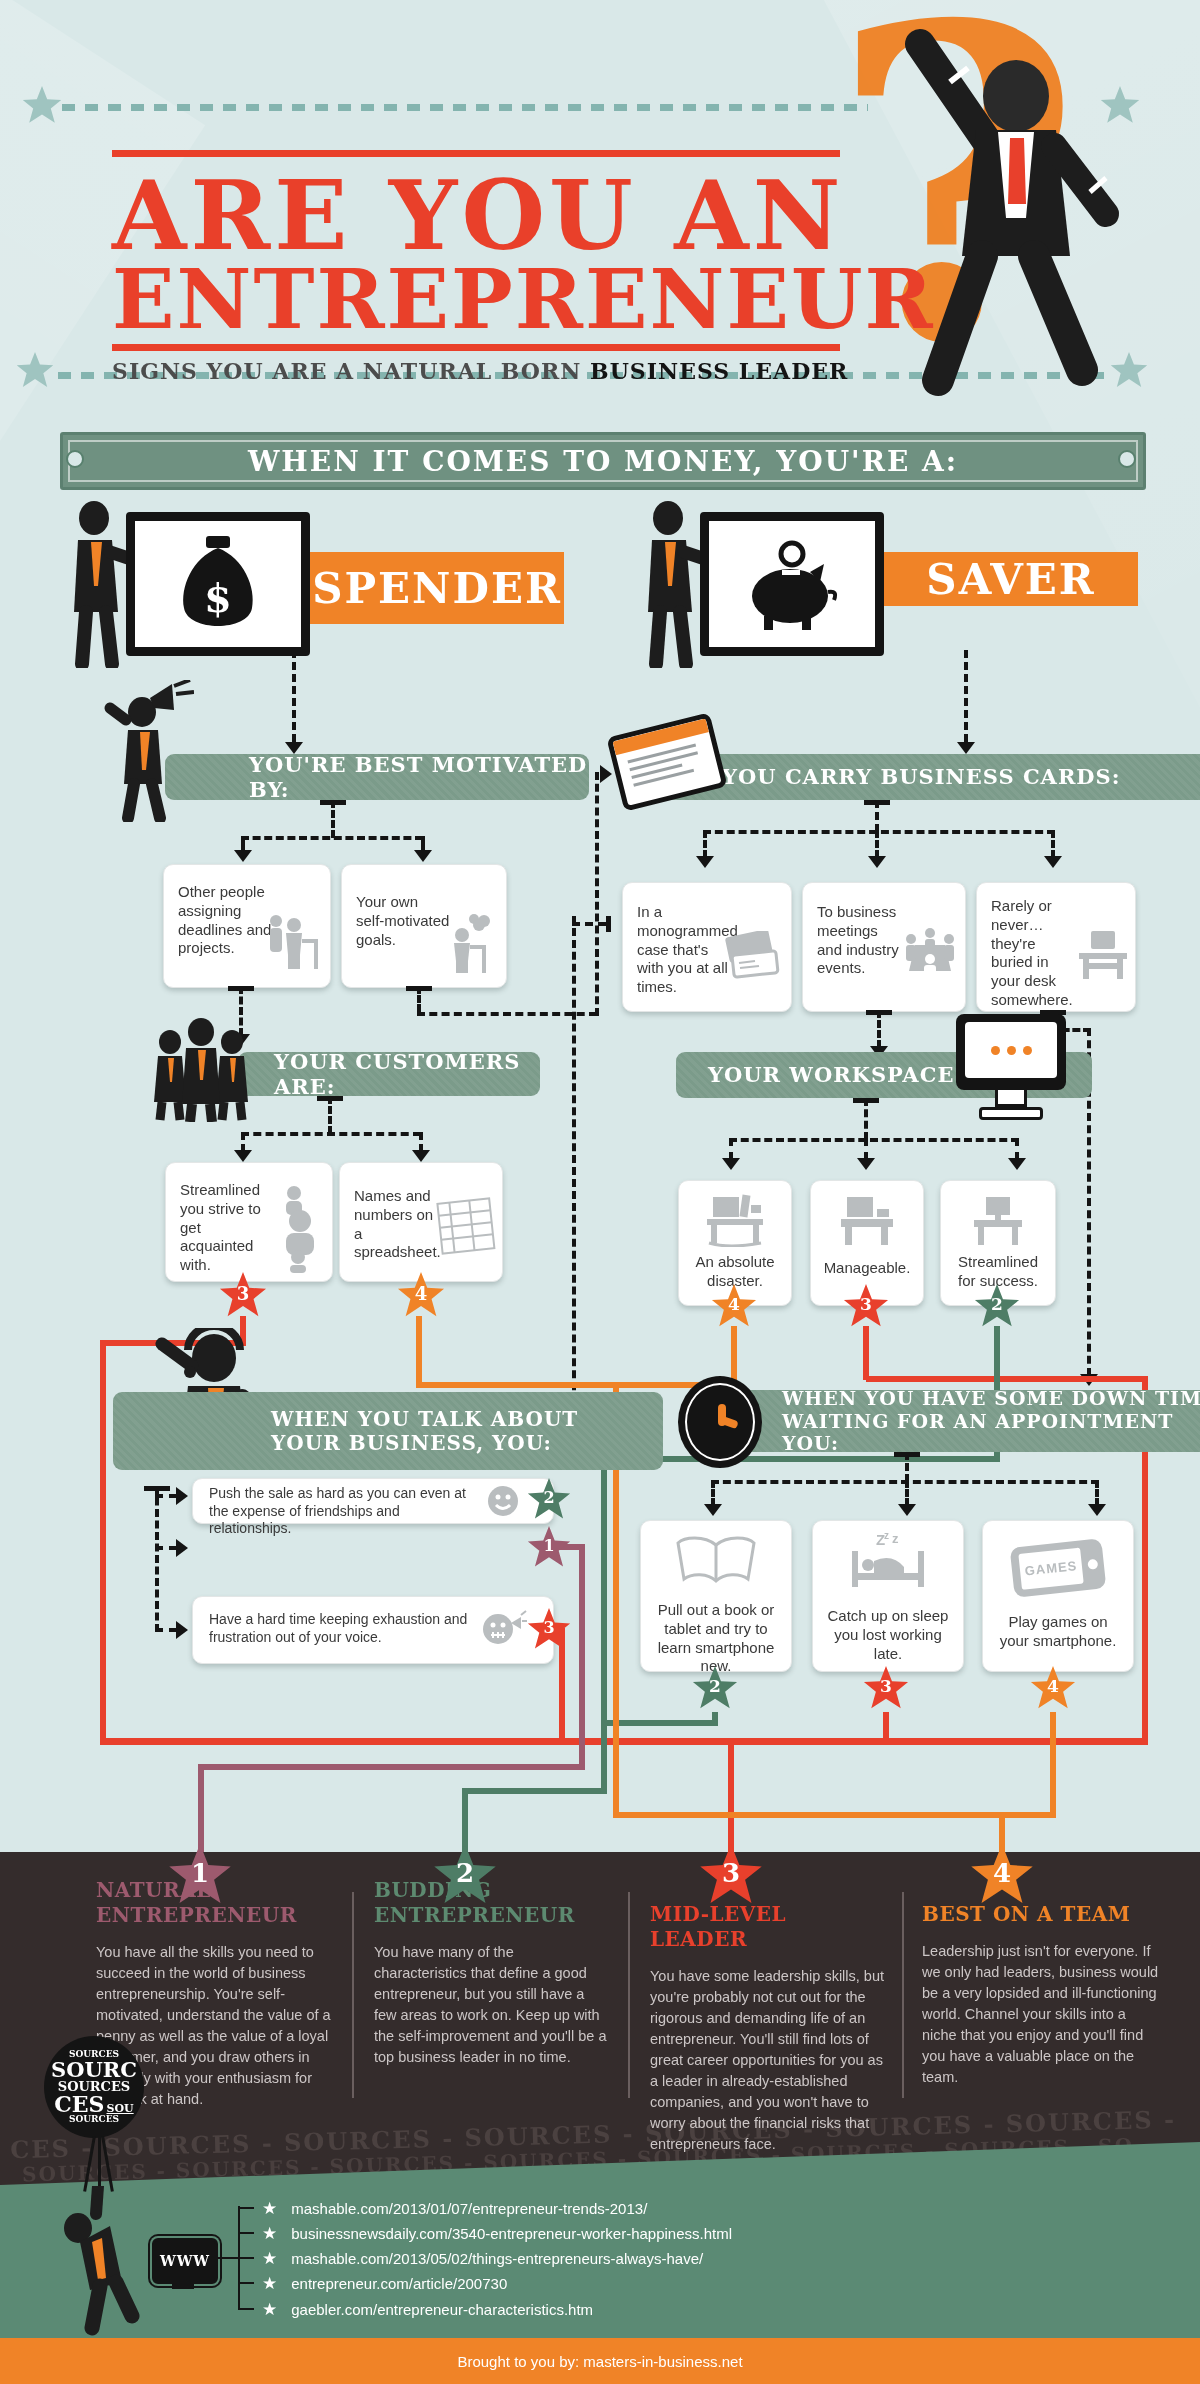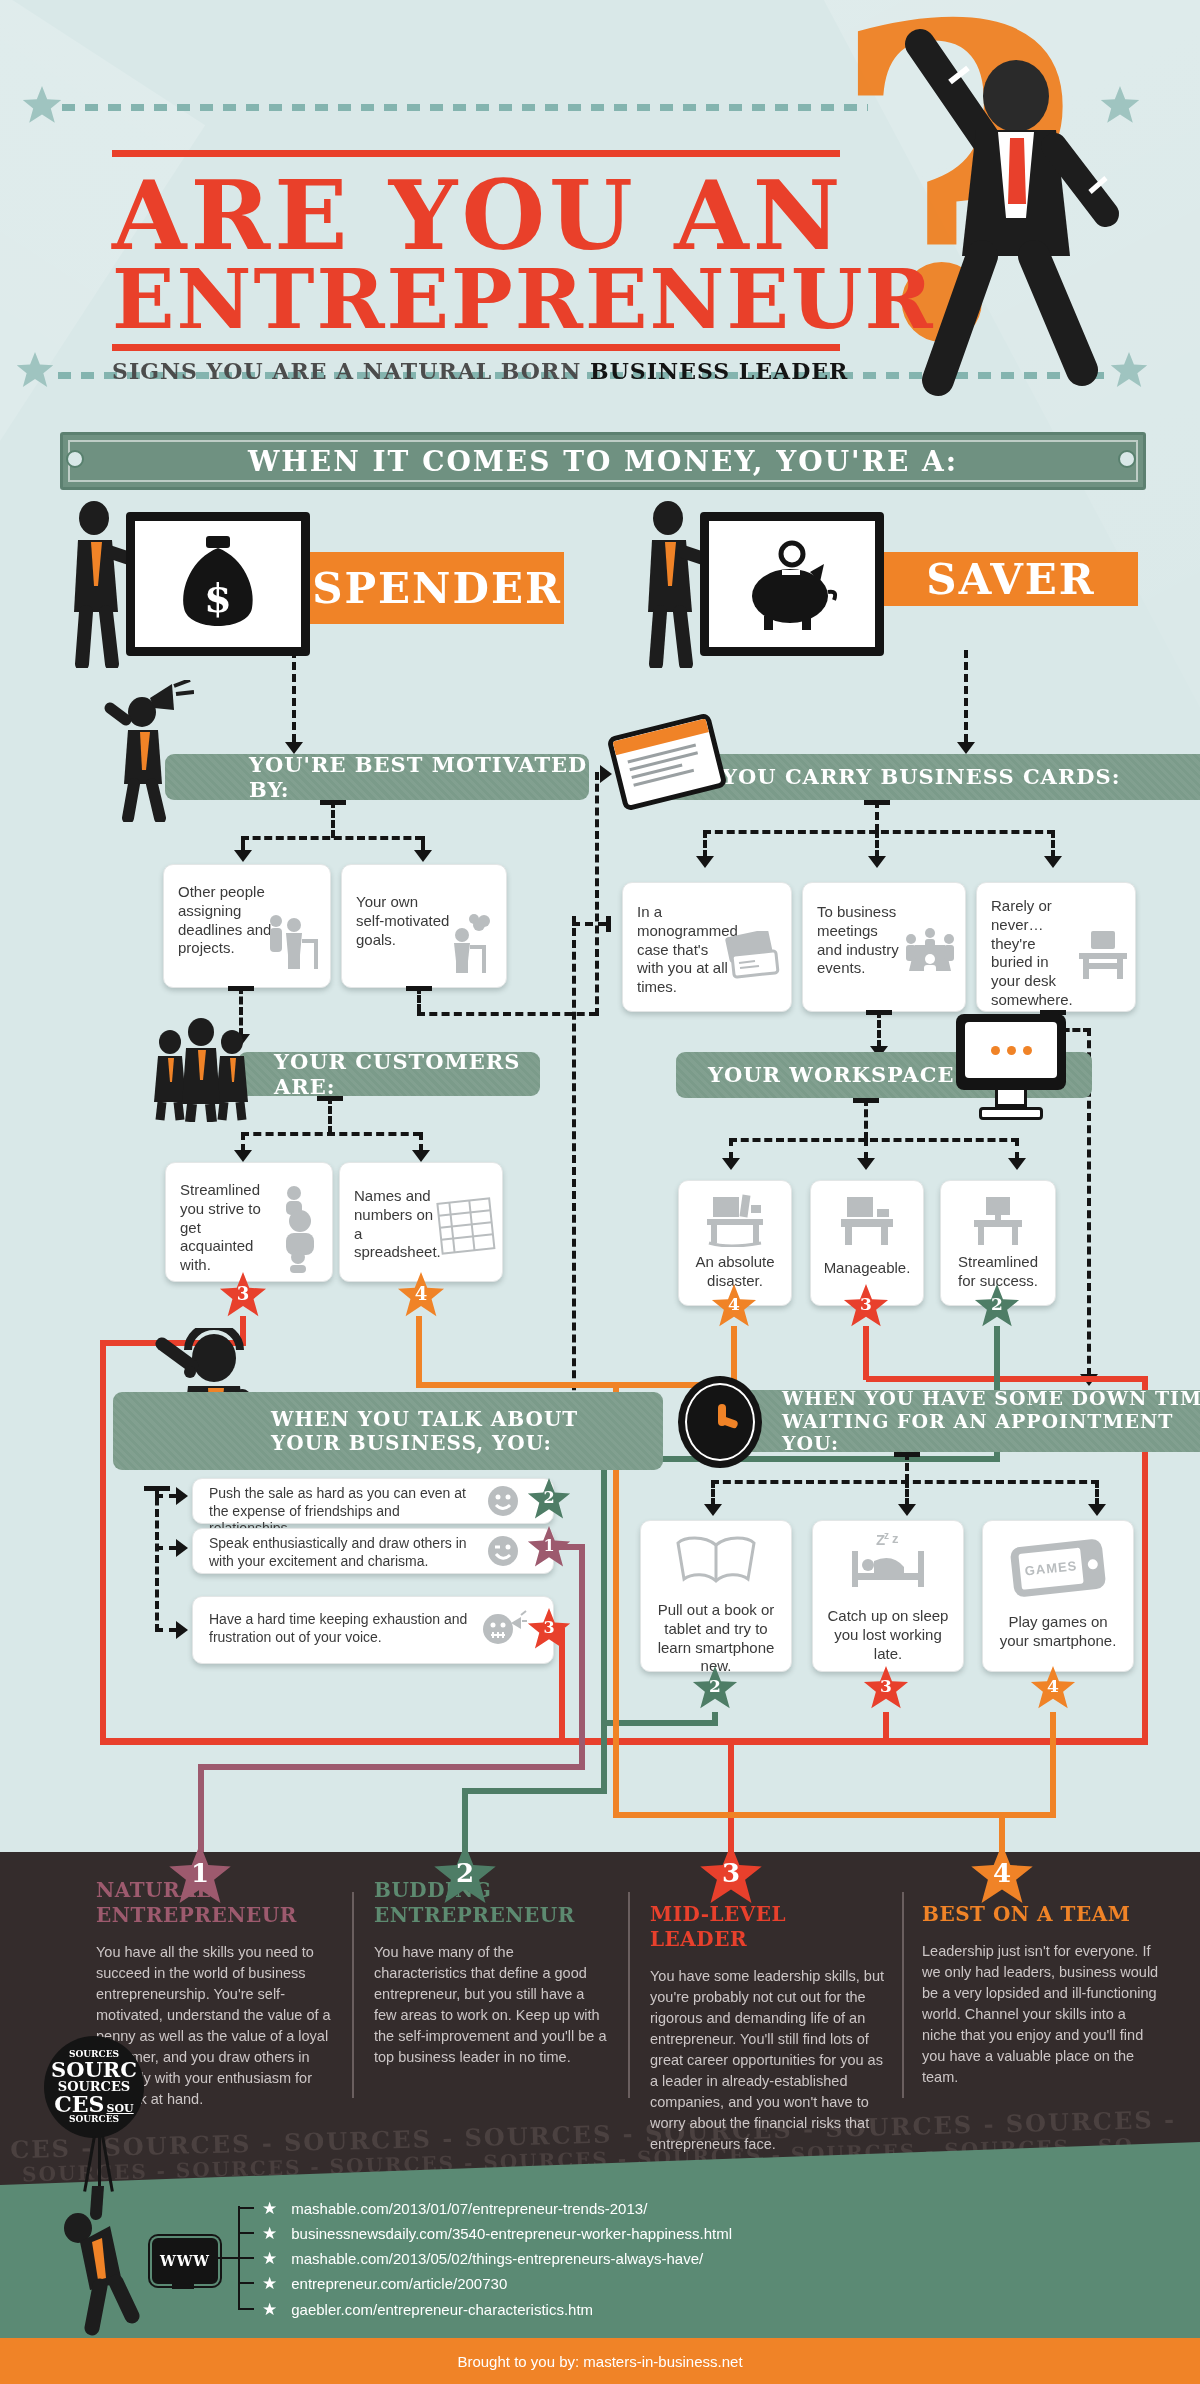--- a/index.html
+++ b/index.html
@@ -491,29 +491,20 @@
   <div class="card" style="left:192px;top:1478px;width:360px;height:44px;">
     <div class="txt" style="left:16px;top:6px;width:270px;font-size:14px;">Push the sale as hard as you can even at the expense of friendships and relationships.</div>
     <svg width="32" height="32" viewBox="0 0 32 32" style="position:absolute;right:34px;top:6px;">
       <circle cx="16" cy="16" r="15" fill="#b9bdbf"></circle>
       <circle cx="11" cy="12" r="2.5" fill="#fff"></circle>
         <circle cx="21" cy="12" r="2.5" fill="#fff"></circle>
       <path d="M9,20 q7,7 14,0" stroke="#fff" stroke-width="3" fill="none"></path>
     </svg>
   </div>
 
-  <div class="card" style="left:192px;top:1528px;width:360px;height:44px;">
-    <div class="txt" style="left:16px;top:6px;width:270px;font-size:14px;">Speak enthusiastically and draw others in with your excitement and charisma.</div>
-    <svg width="32" height="32" viewBox="0 0 32 32" style="position:absolute;right:34px;top:6px;">
-      <circle cx="16" cy="16" r="15" fill="#b9bdbf"></circle>
-      <line x1="8" y1="12" x2="13" y2="12" stroke="#fff" stroke-width="3"></line>
-        <circle cx="21" cy="12" r="2.5" fill="#fff"></circle>
-      <path d="M9,19 q7,8 14,1" stroke="#fff" stroke-width="3" fill="none"></path>
-    </svg>
-  </div>
   <div class="card" style="left:192px;top:1596px;width:360px;height:66px;">
     <div class="txt" style="left:16px;top:14px;width:270px;font-size:14px;">Have a hard time keeping exhaustion and frustration out of your voice.</div>
     <svg width="46" height="38" viewBox="0 0 46 38" style="position:absolute;right:26px;top:12px;">
       <circle cx="17" cy="20" r="15" fill="#b9bdbf"></circle>
       <circle cx="12" cy="16" r="2.5" fill="#fff"></circle>
         <circle cx="22" cy="16" r="2.5" fill="#fff"></circle>
       <path d="M10,26 h14 M12,23 v6 M17,23 v6 M22,23 v6" stroke="#fff" stroke-width="2"></path>
       <polygon points="30,14 40,8 40,20" fill="#b9bdbf"></polygon>
       <line x1="40" y1="6" x2="45" y2="2" stroke="#b9bdbf" stroke-width="2"></line>
       <line x1="41" y1="12" x2="46" y2="12" stroke="#b9bdbf" stroke-width="2"></line>

